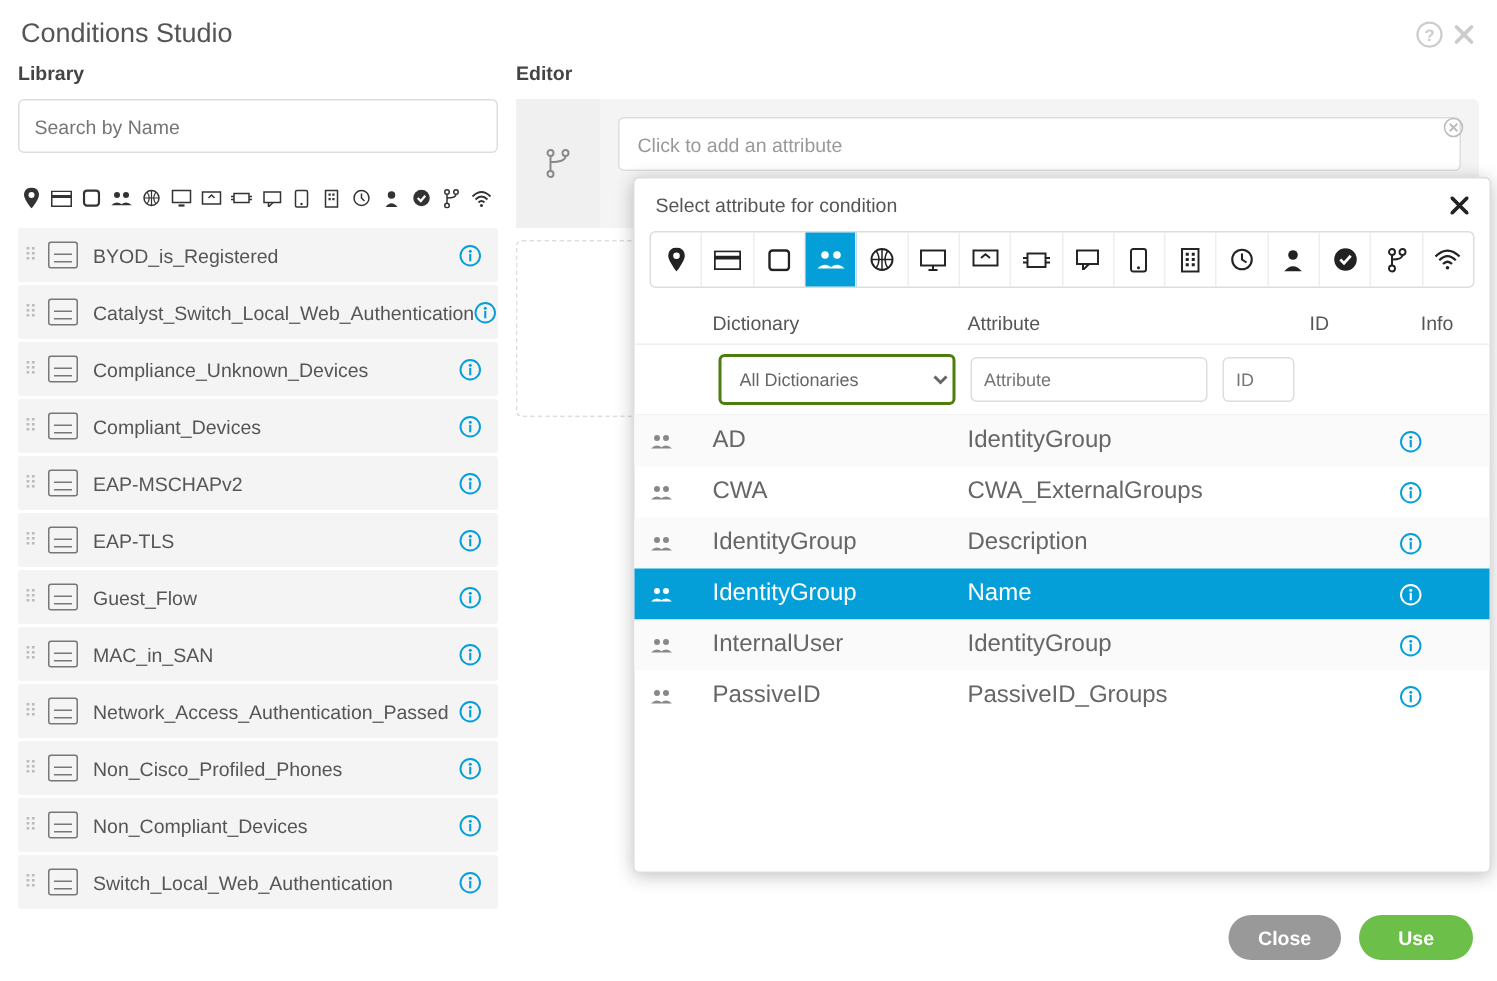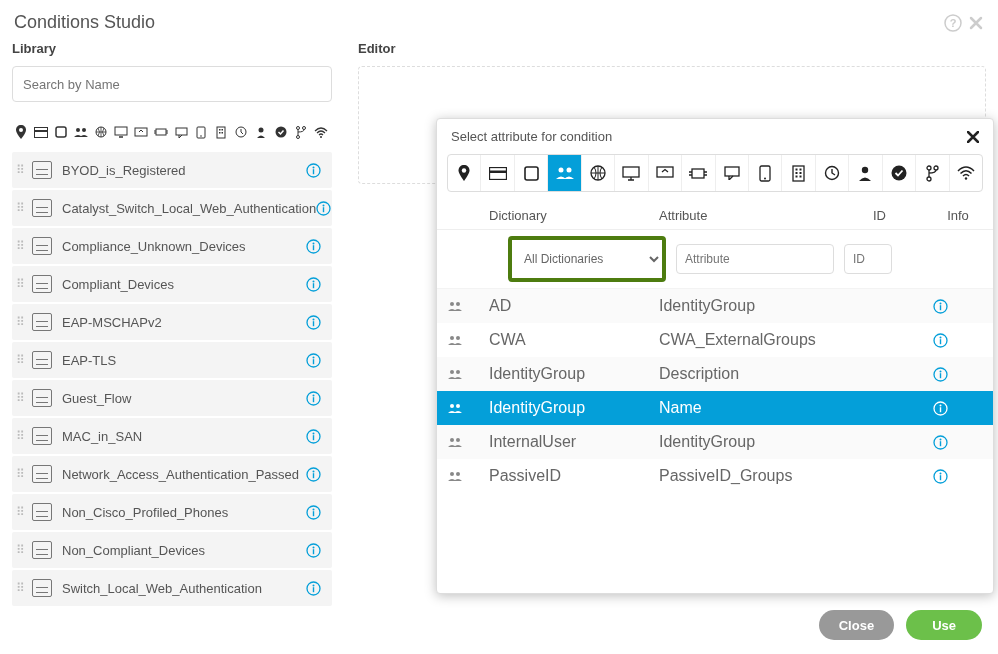--- a/index.html
+++ b/index.html
@@ -29,21 +29,21 @@
       align-items: center;
     }
     .help-icon, .close-top {
       color: #ccc;
       font-size: 18px;
       cursor: pointer;
     }
     .cols {
       display: flex;
       padding: 0 12px;
-      gap: 26px;
+      gap: 12px;
     }
     .library {
       width: 320px;
     }
     .section-label {
       font-size: 13px;
       font-weight: bold;
       color: #444;
       margin-bottom: 10px;
     }
@@ -245,27 +245,27 @@
     .col-info { width: 50px; text-align: center; }
     .popup-filters {
       display: flex;
       padding: 6px 10px;
       gap: 0;
       align-items: center;
       border-bottom: 1px solid #f3f3f3;
     }
     .filter-select {
       width: 158px;
-      height: 46px;
-      border: 4px solid #4d7c0f;
+      height: 34px;
+      border: 2px solid #4d7c0f;
       border-radius: 4px;
       padding: 0 8px;
       font-size: 12px;
       color: #666;
-      margin-left: 61px;
+      margin-left: 46px;
       background: #fff;
     }
     .filter-input {
       height: 30px;
       border: 1px solid #ddd;
       border-radius: 4px;
       padding: 0 8px;
       font-size: 12px;
       color: #888;
       margin-left: 10px;
@@ -588,20 +588,41 @@
               <rect x="6.8" y="6.2" width="1.4" height="5" fill="#049fd9"></rect>
             </svg>
     </span>
         </div>
       </div>
   </div>
 
   <div class="editor">
     <div class="section-label">Editor</div>
     <div style="position:relative">
+      <div class="editor-pane">
+        <div class="editor-header-row">
+          <div class="branch-block">
+            <svg width="18" height="20" viewBox="0 0 18 20">
+                <circle cx="4" cy="3" r="2" fill="none" stroke="#888" stroke-width="1.3"></circle>
+                <circle cx="14" cy="3" r="2" fill="none" stroke="#888" stroke-width="1.3"></circle>
+                <circle cx="4" cy="17" r="2" fill="none" stroke="#888" stroke-width="1.3"></circle>
+                <path d="M4 5 V15 M4 9 Q14 9 14 5" fill="none" stroke="#888" stroke-width="1.3"></path>
+              </svg>
+          </div>
+          <div class="attr-input-area">
+            <div class="attr-input">Click to add an attribute</div>
+            <span class="attr-close">
+              <svg width="14" height="14" viewBox="0 0 14 14">
+                  <circle cx="7" cy="7" r="6" fill="none" stroke="#bbb"></circle>
+                  <path d="M4.5 4.5 L9.5 9.5 M9.5 4.5 L4.5 9.5" stroke="#bbb" stroke-width="1.2"></path>
+                </svg>
+            </span>
+          </div>
+        </div>
+      </div>
       <div class="dotted-box"></div>
 
       <div class="popup">
         <div class="popup-header">
           <span>Select attribute for condition</span>
           <span class="popup-close">
             <svg width="12" height="12" viewBox="0 0 12 12">
                 <path d="M1 1 L11 11 M11 1 L1 11" stroke="#222" stroke-width="2.5" stroke-linecap="round"></path>
               </svg>
           </span>

